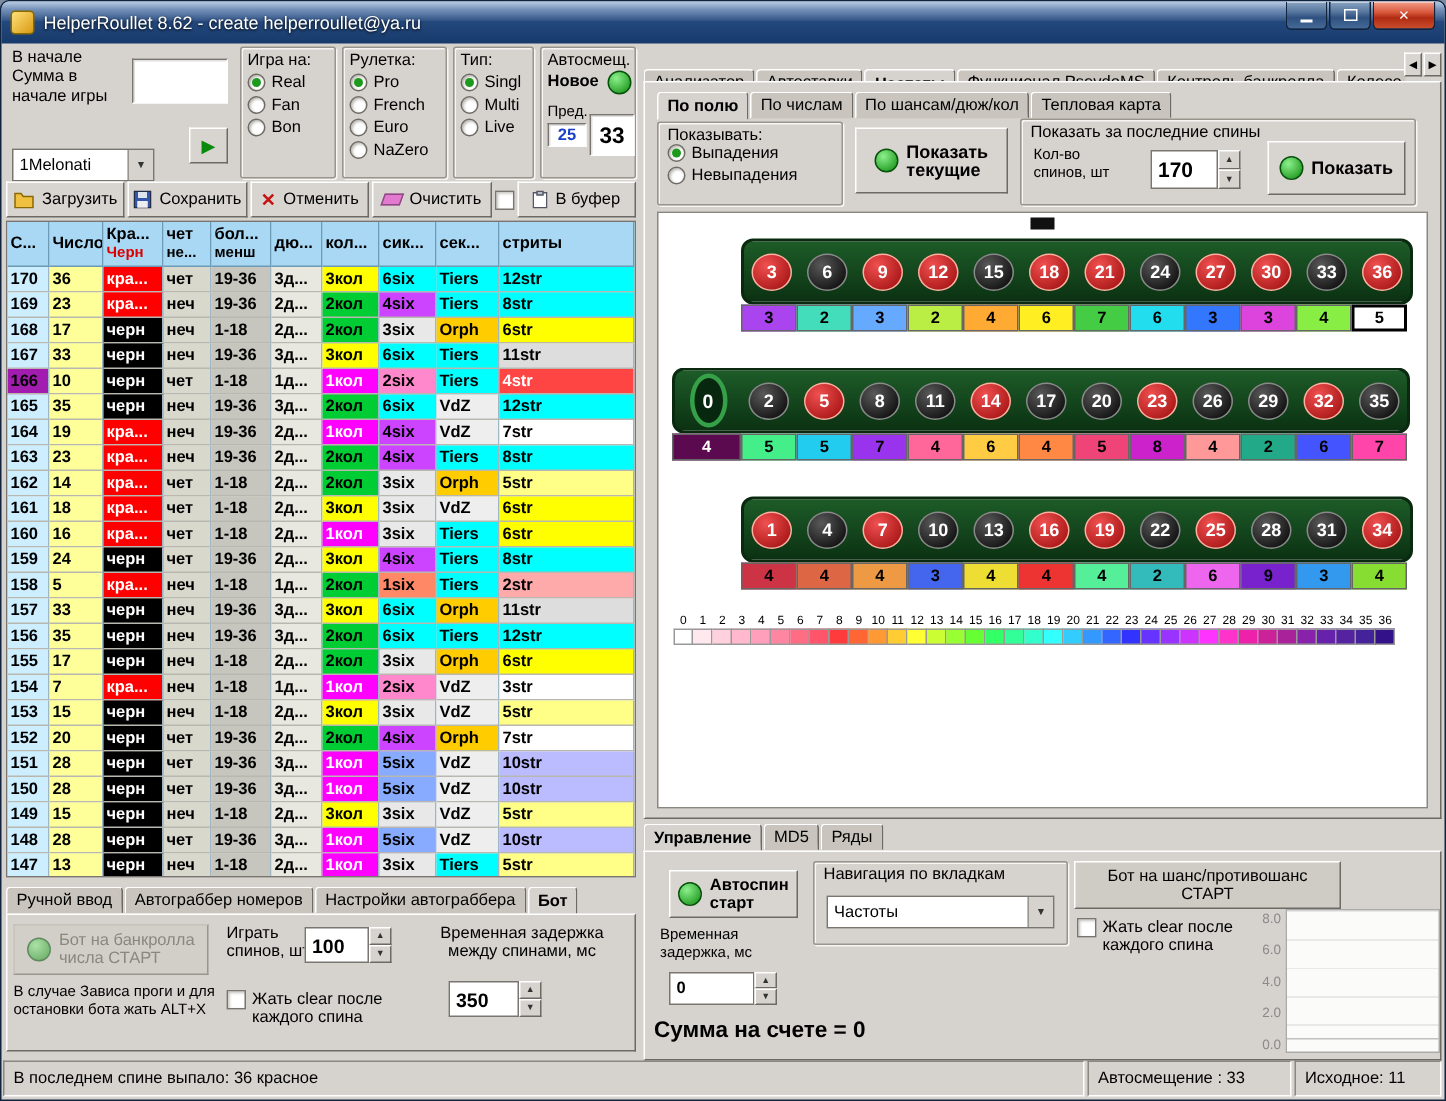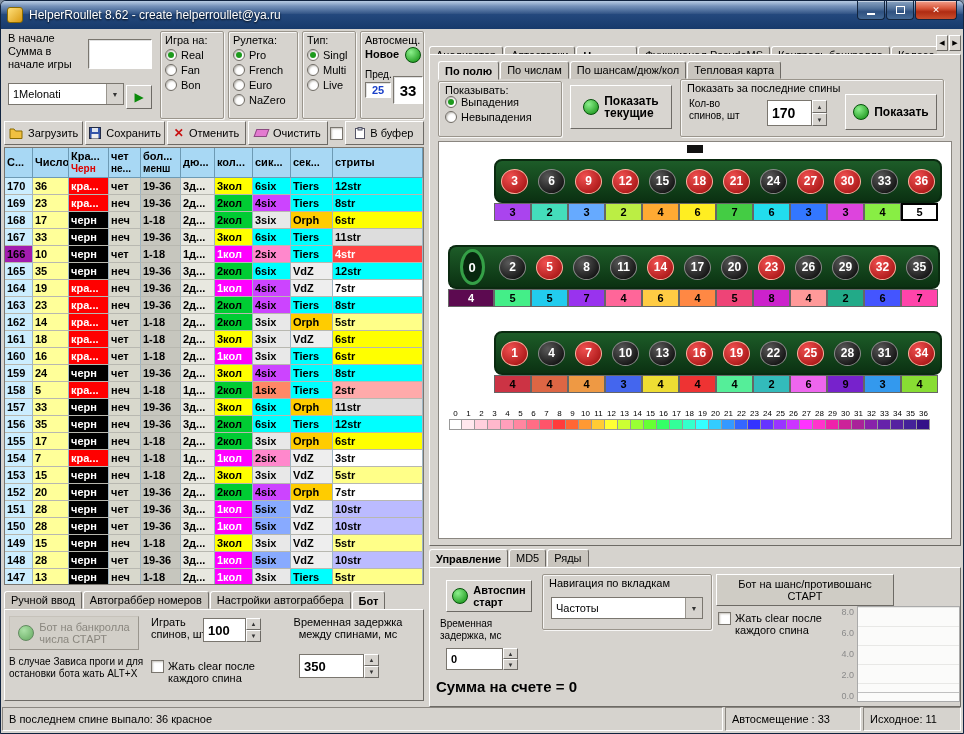--- a/index.html
+++ b/index.html
@@ -32,21 +32,21 @@
 .combo .dd{width:17px;background:#d6d3ce;border-left:1px solid #9a968f;display:flex;align-items:center;justify-content:center;font-size:7px;color:#333}
 .spinwrap{display:flex}
 .spinval{flex:1;background:#fff;border:1px solid #7a766f;display:flex;align-items:center;padding:0 4px;font-weight:bold}
 .spinbtns{width:15px;display:flex;flex-direction:column}
 .sb{flex:1;font-size:6px;display:flex;align-items:center;justify-content:center;background:#d6d3ce;border:1px solid;border-color:#fff #6d6a65 #6d6a65 #fff;color:#333}
 .lab2 div{line-height:12px}
 
 #setup{position:absolute;left:3px;top:30px;width:420px;height:88px}
 #setup .sl{position:absolute;left:4px;line-height:13px}
 #sum-input{position:absolute;left:84px;top:8px;width:64px;height:30px}
-#profile-combo{position:absolute;left:4px;top:52px;width:116px}
+#profile-combo{position:absolute;left:4px;top:68px;width:95px}
 #play-btn{position:absolute;left:122px;top:54px;width:26px;height:24px;color:#0a8a0a;font-size:12px}
 .sgroup{position:absolute;top:0;height:88px;padding:2px 4px}
 .sgroup .glabel{font-weight:normal;margin-bottom:3px}
 #asg .bold{font-weight:bold}
 #val25{position:absolute;left:4px;top:50px;width:26px;height:16px;color:#1a40c8;font-weight:bold;display:flex;align-items:center;justify-content:center}
 #val33{position:absolute;left:32px;top:44px;width:30px;height:28px;font-size:15px;font-weight:bold;display:flex;align-items:center;justify-content:center}
 #lefttoolbar{position:absolute;left:3px;top:120px;width:420px;height:24px;display:flex;gap:2px;align-items:center}
 #lefttoolbar .btn3d{height:24px;flex:1;font-size:11px;padding:0 2px}
 .redx{color:#c81010;font-weight:bold;font-size:12px}
 .eraser{width:13px;height:8px;background:#e37ad0;border:1px solid #8a4a80;transform:skewX(-20deg)}
@@ -66,21 +66,21 @@
 .tab.active{background:#d6d3ce;font-weight:bold;padding-top:3px;border-bottom:1px solid #d6d3ce;position:relative;top:1px}
 .panelbody{background:#d6d3ce;border:1px solid;border-color:#fff #6d6a65 #6d6a65 #fff;position:relative}
 #botpanel .panelbody{height:92px}
 #randombot{position:absolute;left:4px;top:6px;width:130px;height:34px;font-size:11px;text-align:left}
 #bot-hint{position:absolute;left:4px;top:46px;width:138px;font-size:10px;line-height:12px}
 #playlab{position:absolute;left:146px;top:6px;font-size:11px}
 #spin100{position:absolute;left:198px;top:8px;width:58px;height:24px}
 #spin100 .spinval{font-size:13px}
 #botcb{position:absolute;left:146px;top:50px;display:flex;gap:4px;align-items:flex-start}
 #delaylab1{position:absolute;left:270px;top:6px;width:146px;font-size:11px;text-align:center}
-#spin350{position:absolute;left:294px;top:44px;width:80px;height:24px}
+#spin350{position:absolute;left:294px;top:44px;width:62px;height:24px}
 #spin350 .spinval{font-size:13px}
 
 #rightcol{position:absolute;left:426px;top:30px;width:536px;height:676px}
 #main-tabs{position:absolute;top:11px;left:2px;right:26px;height:22px;display:flex;overflow:hidden}
 #tabscroll{position:absolute;right:2px;top:4px;display:flex;gap:1px}
 #tabscroll .btn3d{width:12px;height:16px;font-size:7px;padding:0}
 #freqpanel{position:absolute;top:23px;left:2px;right:2px;height:492px;background:#d6d3ce;border:1px solid;border-color:#fff #6d6a65 #6d6a65 #fff}
 #sub-tabs{display:flex;margin:4px 0 0 8px}
 #freqcontrols{position:relative;height:64px}
 #showgroup{position:absolute;left:8px;top:2px;width:124px;height:56px;padding:2px 6px}

